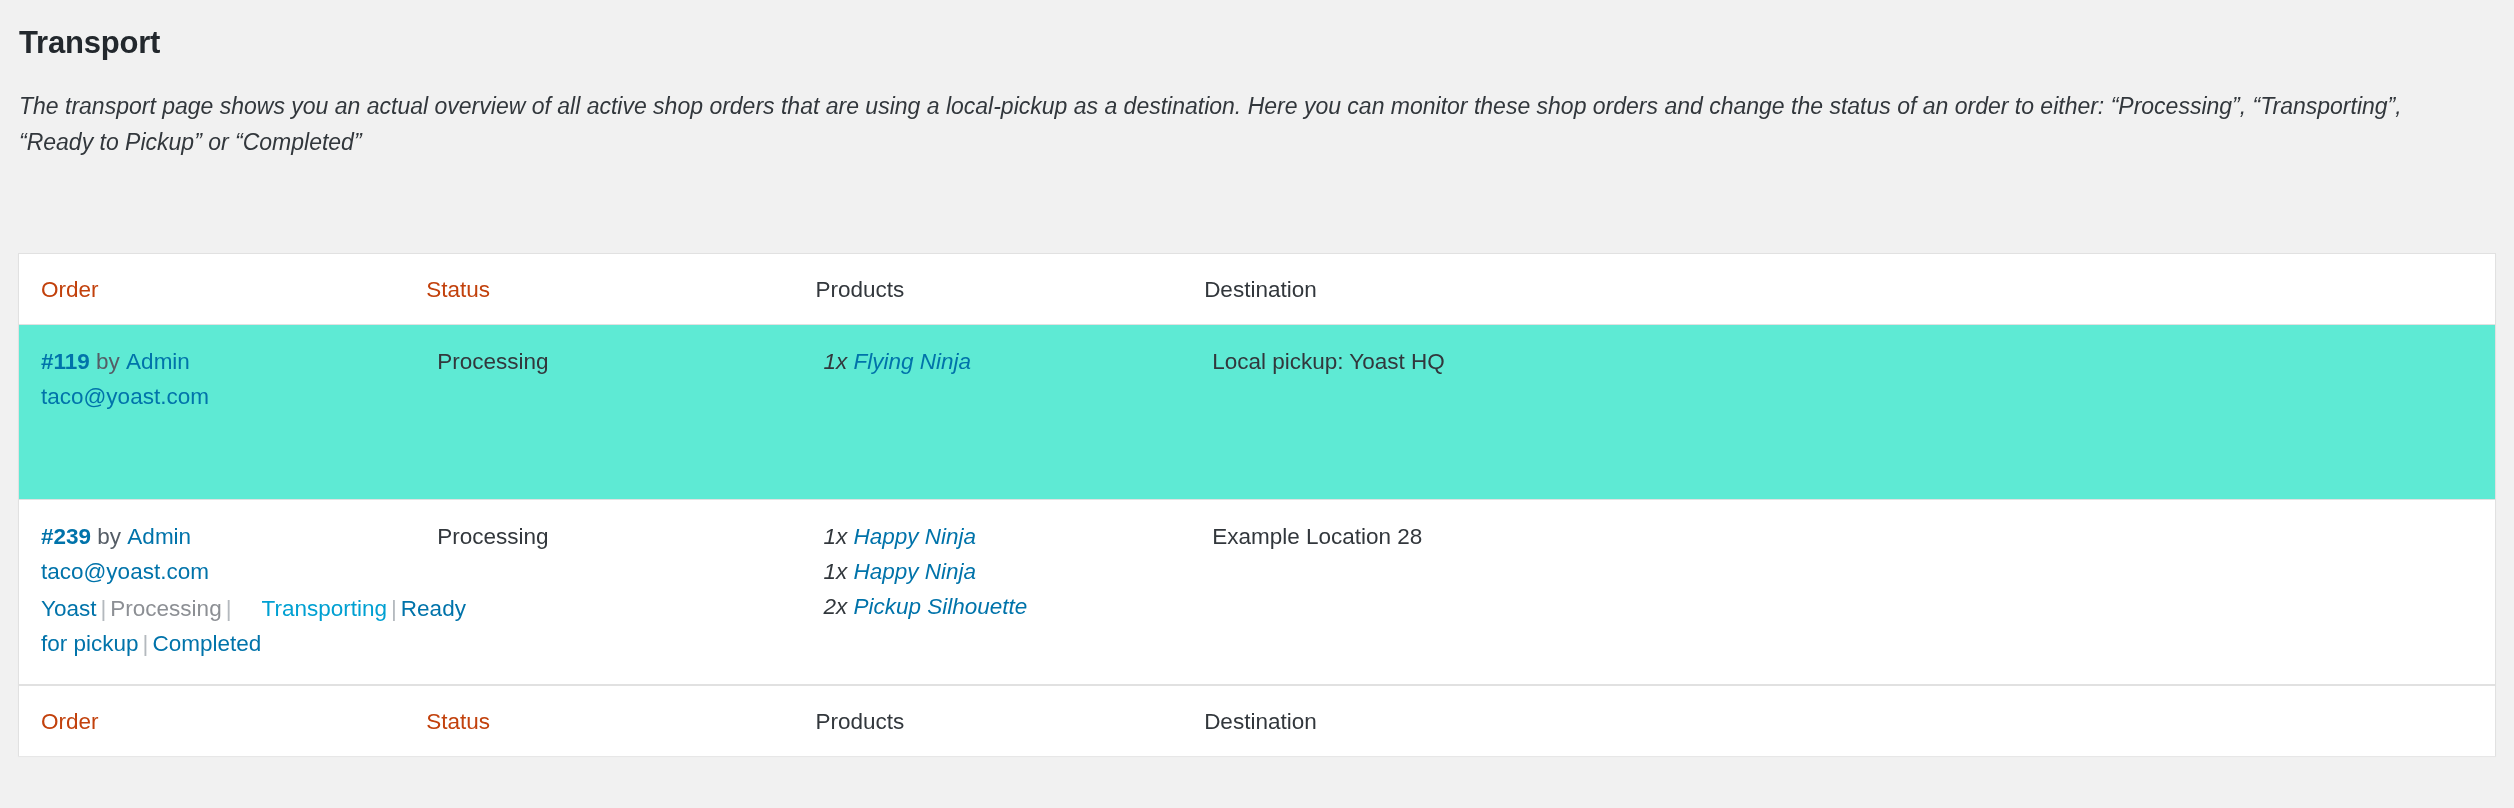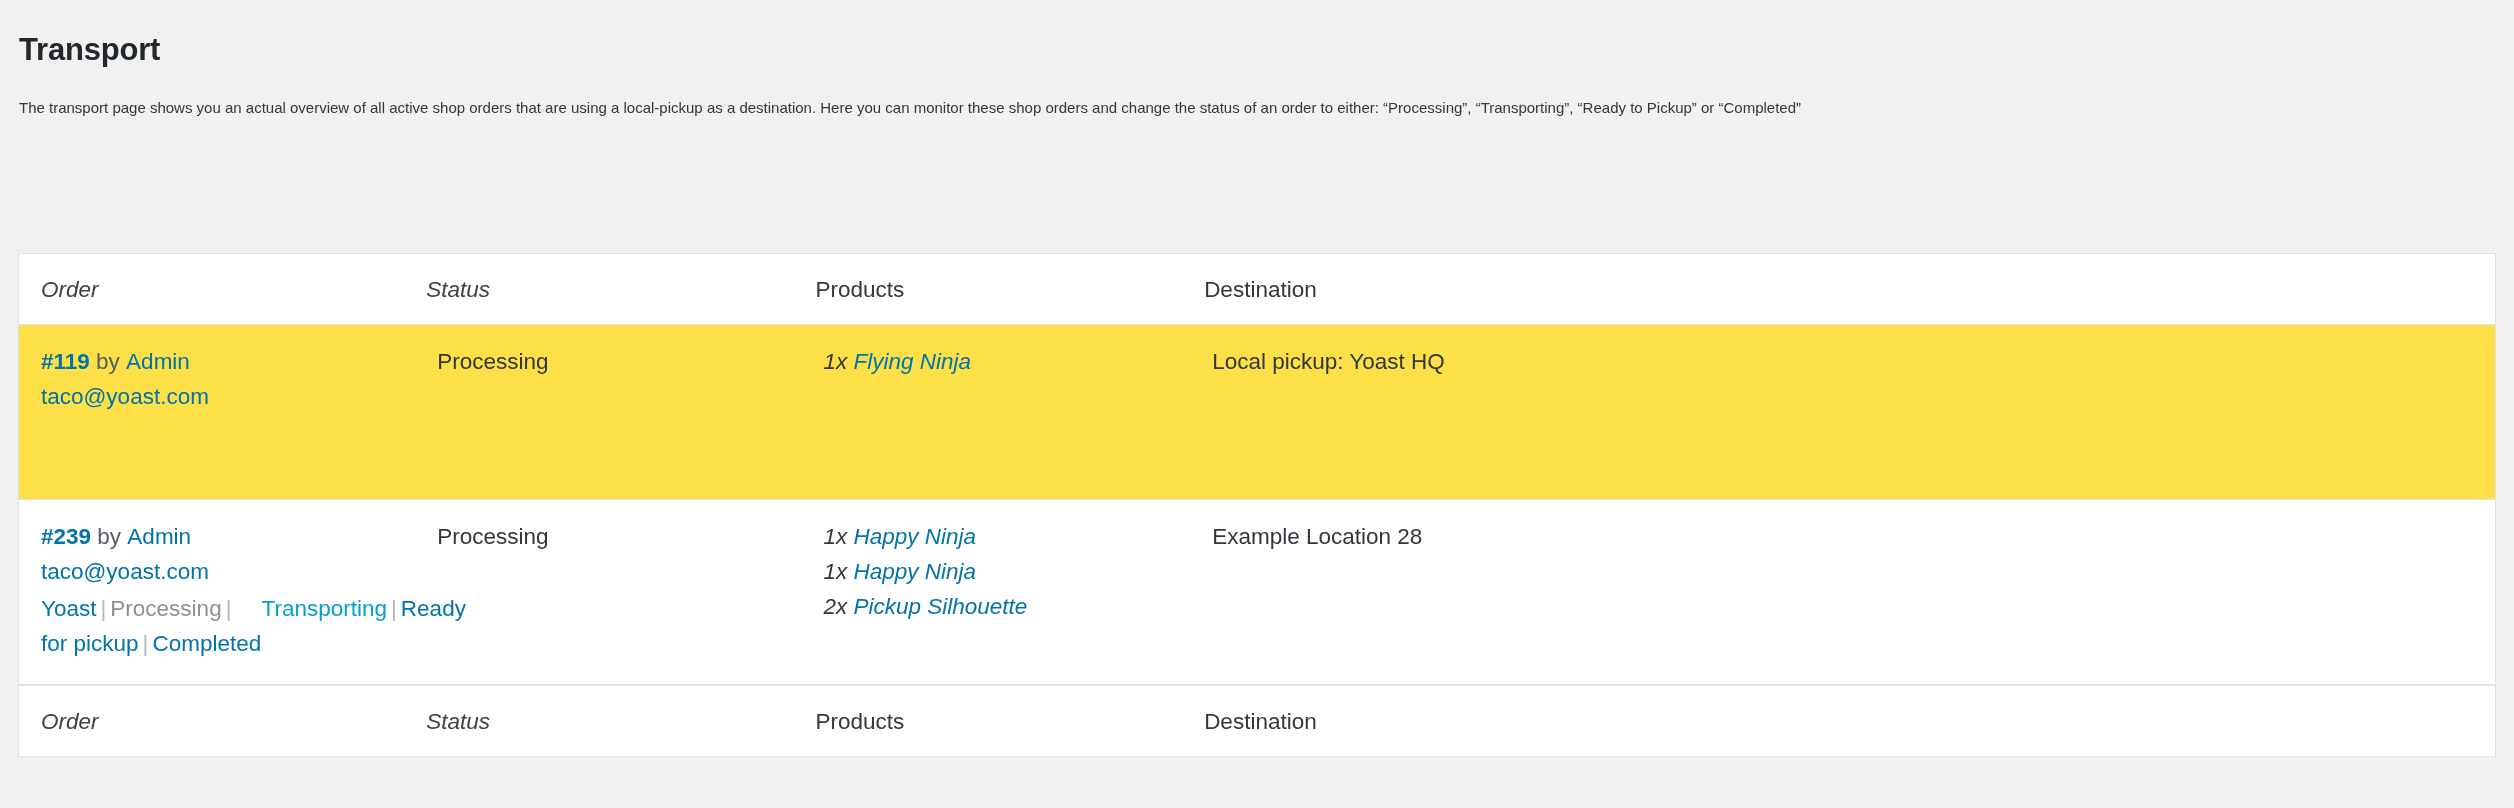--- a/index.html
+++ b/index.html
@@ -14,41 +14,42 @@
     font-family: "Liberation Sans", sans-serif;
     -webkit-font-smoothing: antialiased;
     overflow: hidden;
   }
 
   .page {
     position: relative;
     width: 2514px;
     height: 700px;
     box-sizing: border-box;
-    padding: 16px 18px;
+    padding: 9px 18px;
   }
 
   
   .page-title {
     margin: 0;
     padding: 14px 0 0 1px;
     font-size: 31px;
     line-height: 1.3;
     font-weight: 700;
     color: #23282d;
     letter-spacing: -0.2px;
   }
 
   .page-description {
     margin: 0;
     padding: 26px 2px 0 1px;
-    font-size: 15px;
+    font-size: 23px;
     line-height: 1.55;
     color: #32373c;
     max-width: 2460px;
+    font-style: italic;
   }
 
   
   .list-table {
     position: absolute;
     left: 18px;
     top: 253px;
     width: 2478px;
     border-collapse: separate;
     border-spacing: 0;
@@ -86,35 +87,34 @@
   .col-order    { width: 16.0%; }
   .col-status   { width: 15.6%; }
   .col-products { width: 15.7%; }
   .col-dest     { width: 52.7%; }
 
   .col-status   { padding-left: 11px !important; margin-top: 39px; }
   .col-products { padding-left: 14px !important; }
   .col-dest     { padding-left: 14px !important; }
 
   th.sortable-header a {
-    color: #404040;
+    color: #c2410c;
     text-decoration: none;
-    font-style: italic;
   }
 
   .list-table tbody td {
     padding: 20px 16px 22px 22px;
     font-size: 22.5px;
     line-height: 1.55;
     color: #32373c;
     border-bottom: 1px solid #e1e1e1;
   }
 
   .list-table tbody tr.alternate td {
-    background: #fde047;
+    background: #5eead4;
   }
   .list-table tbody tr.normal td {
     background: #ffffff;
   }
 
   .row-1 td { height: 175px; }
   .row-2 td { height: 143px; }
 
   td.cell-status   { padding-left: 11px; }
   td.cell-products { padding-left: 14px; font-style: italic; }

